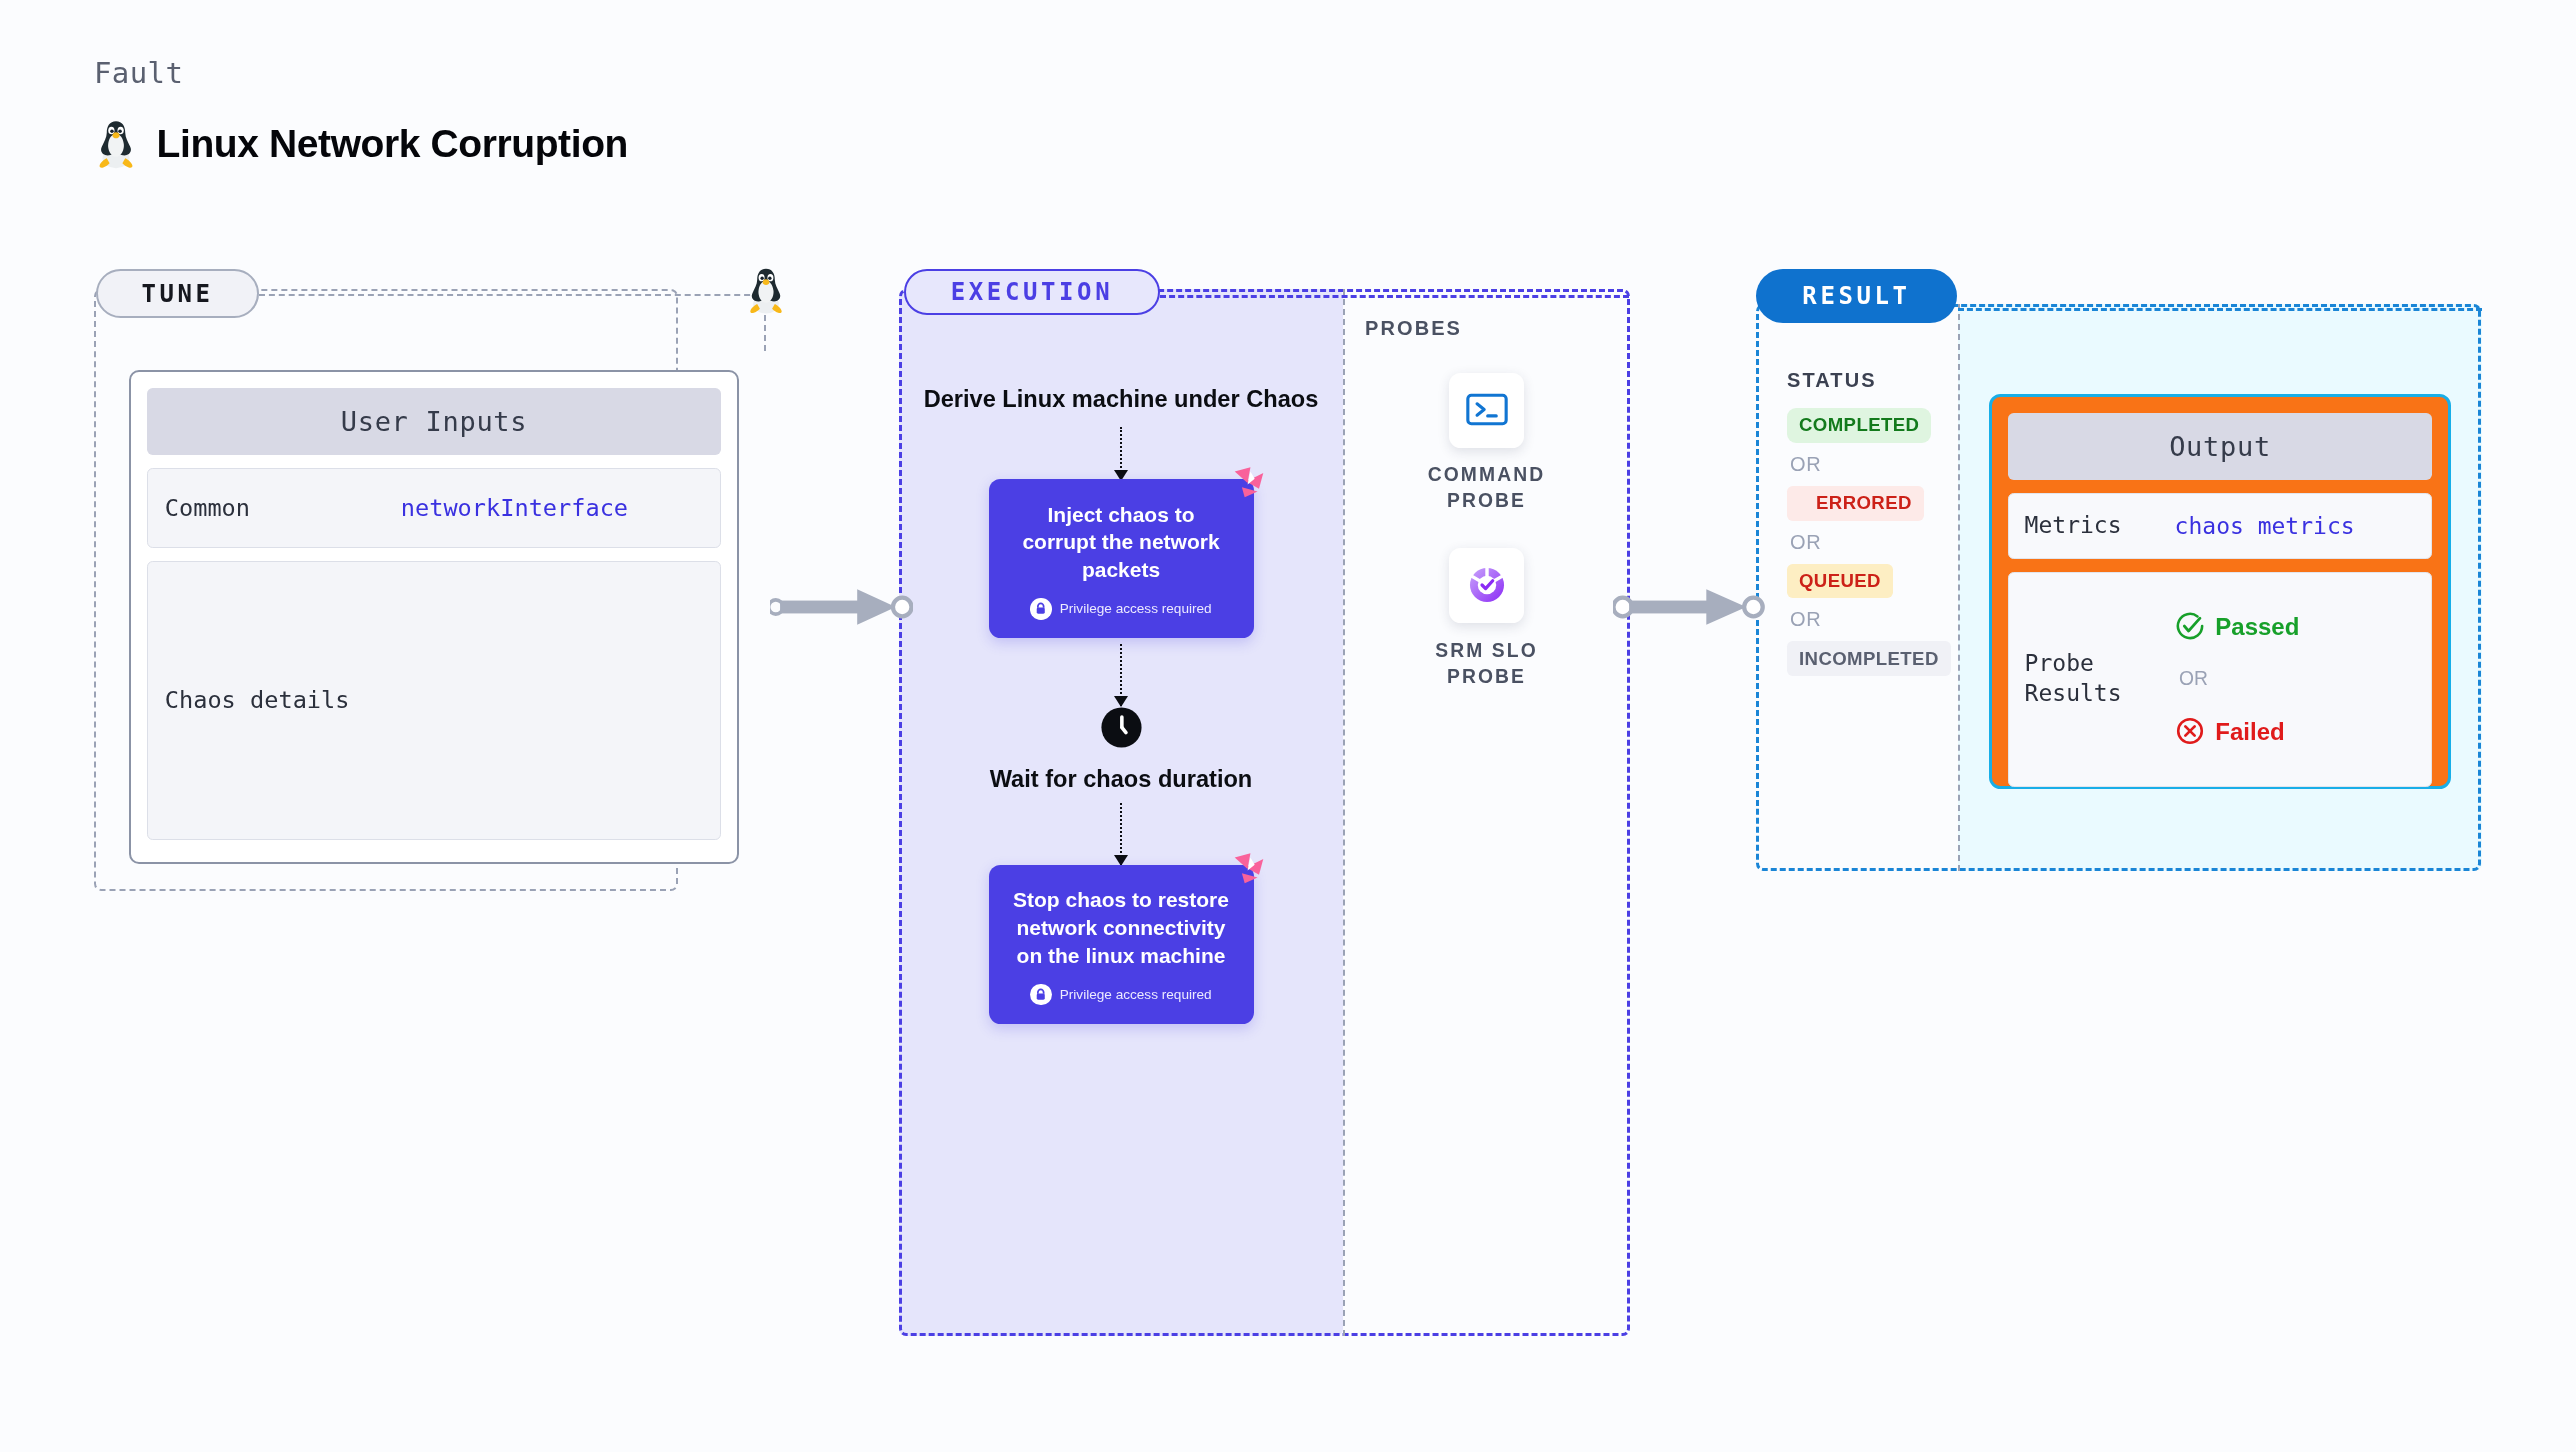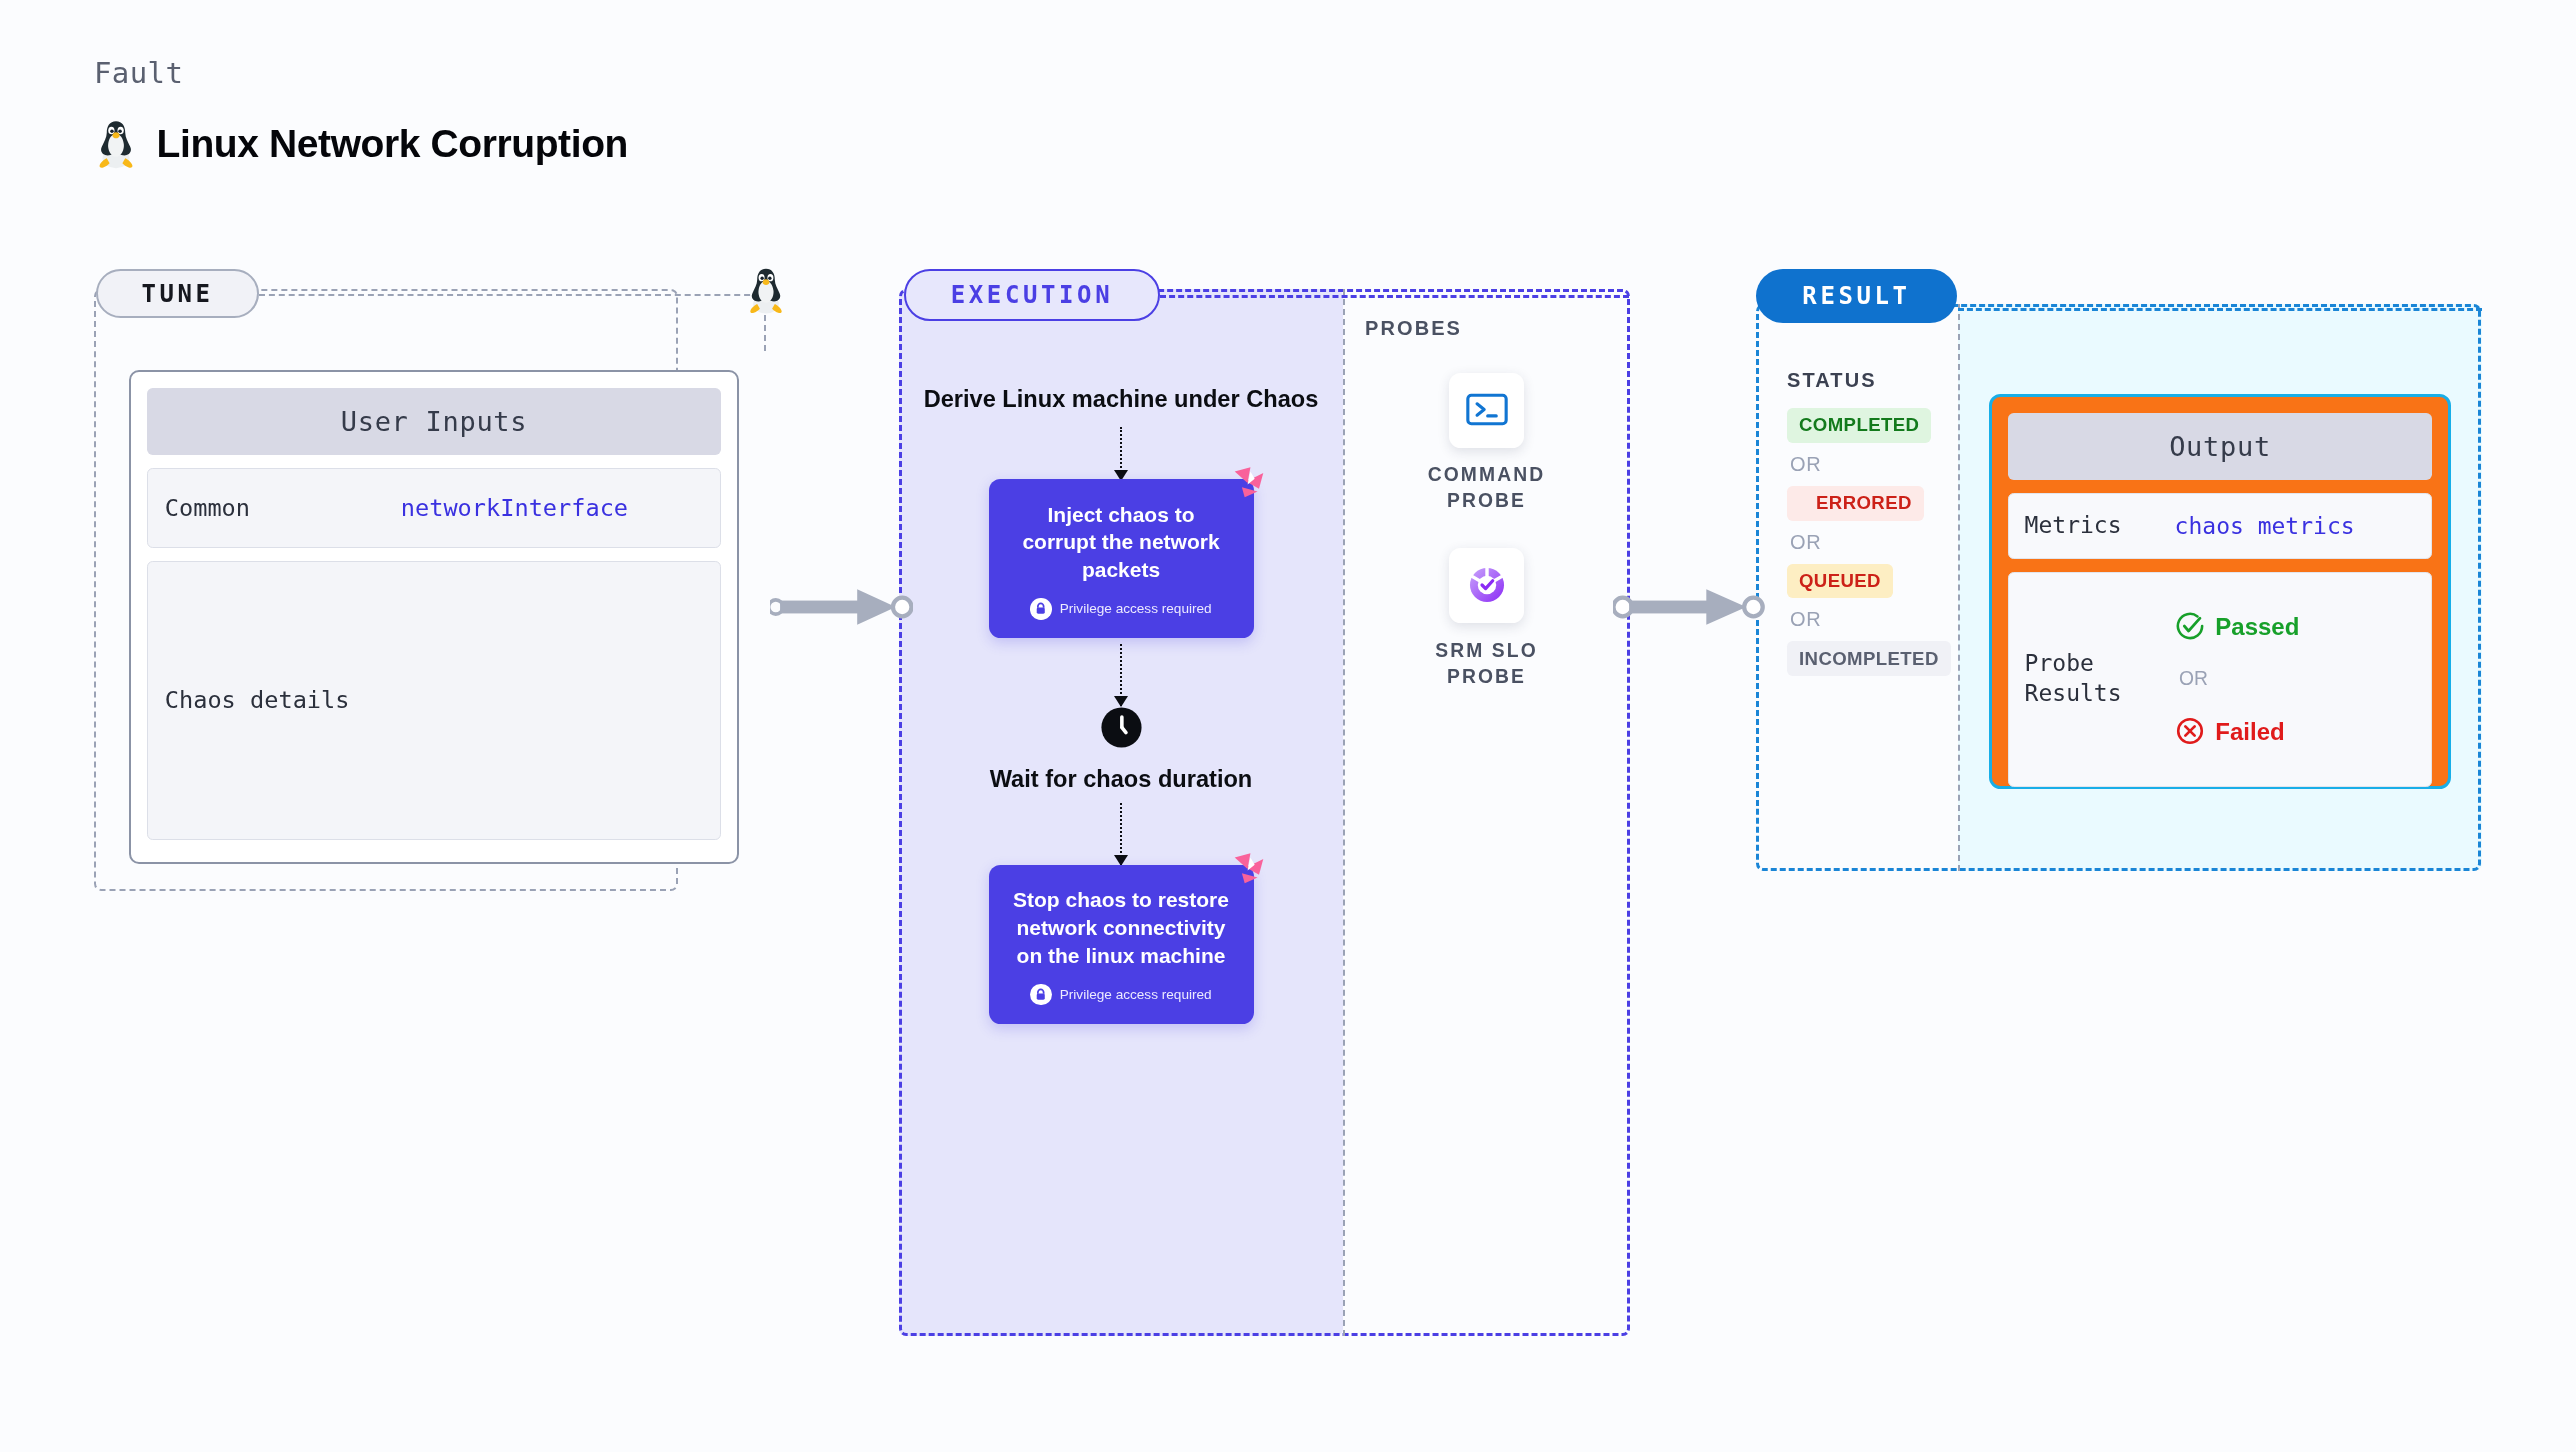--- a/index.html
+++ b/index.html
@@ -68,21 +68,21 @@
   .badge-stage {
     position: absolute; display: flex; align-items: center; justify-content: center;
     border-radius: 716px; font-family: "DejaVu Sans Mono", monospace;
     font-weight: 700; font-size: 24px; letter-spacing: 3.6px;
   }
   .badge-tune {
     left: 96px; top: 269px; width: 163px; height: 49px;
     background: #f1f2f7; border: 2.1px solid #a7aebe; color: #16181f;
   }
   .badge-exec {
-    left: 904px; top: 269px; width: 256px; height: 52px;
+    left: 904px; top: 269px; width: 256px; height: 46px;
     background: #e7e7fc; border: 2.9px solid #4b3fe4; color: #4b3fe4;
   }
   .badge-result {
     left: 1756px; top: 269px; width: 201px; height: 54px;
     background: #0f72ce; border: 0; color: #ffffff;
   }
 
   
   .tune-card {
     position: absolute; left: 129px; top: 370px; width: 610px; height: 494px;
@@ -434,21 +434,21 @@
     <svg width="158" height="50" viewBox="0 0 220 70">
       <circle cx="13" cy="35" r="13" fill="#ffffff" stroke="#a7aebe" stroke-width="6"></circle>
       <rect x="22" y="26" width="116" height="18" fill="#a7aebe"></rect>
       <polygon points="130,10 186,35 130,60" fill="#a7aebe"></polygon>
       <circle cx="196" cy="35" r="13" fill="#ffffff" stroke="#a7aebe" stroke-width="6"></circle>
     </svg>
   </div>
 
   <div class="status-label">STATUS</div>
   <div class="status-col">
-    <span class="chip" style="color:#137a1c;background:#dff5e0;">COMPLETED</span>
+    <span class="chip" style="color:#137a1c;background:#dff5e0;border-radius:9px;">COMPLETED</span>
     <span class="or-txt">OR</span>
     <span class="chip" style="color:#cc2118;background:#fdeae8;padding-left:29px;">ERRORED</span>
     <span class="or-txt">OR</span>
     <span class="chip" style="color:#cc2118;background:#fdeec3;">QUEUED</span>
     <span class="or-txt">OR</span>
     <span class="chip" style="color:#5a6070;background:#f0f1f6;">INCOMPLETED</span>
   </div>
 
   <div class="out-card">
     <div class="ui-head">Output</div>

